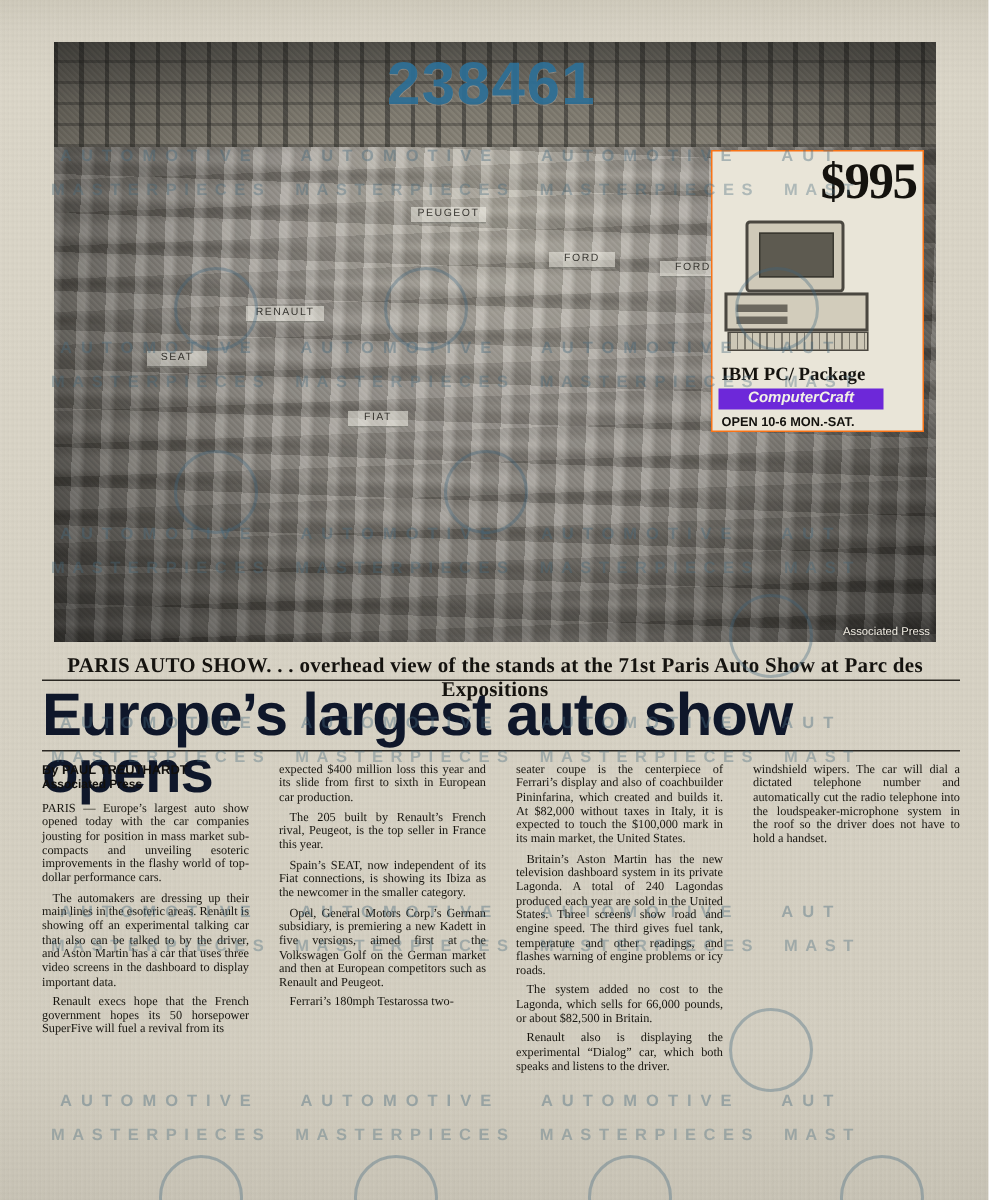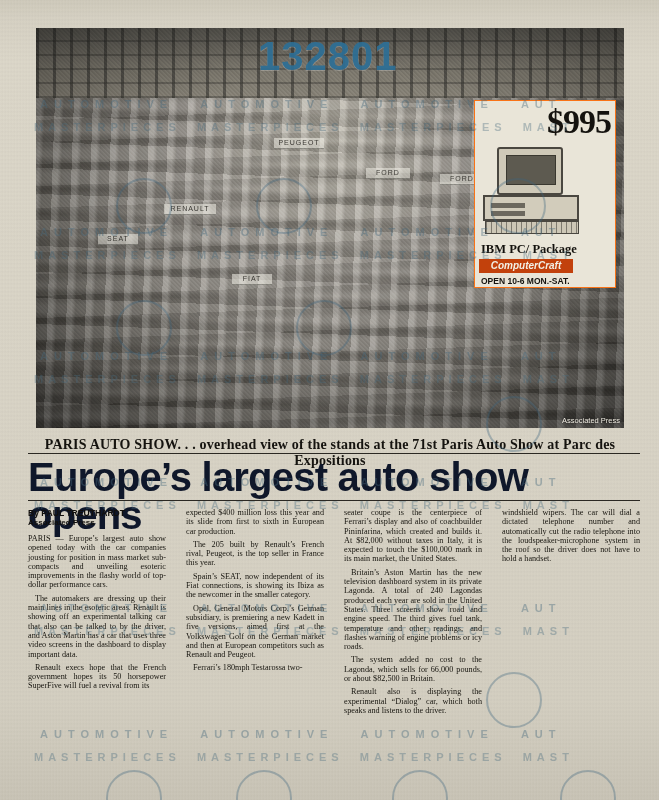--- a/index.html
+++ b/index.html
@@ -266,23 +266,23 @@
     bottom: 30px;
     font-family: "Liberation Serif", serif;
     font-weight: bold;
     font-size: 12.5px;
     color: #14120e;
   }
   .ad .brandbar {
     position: absolute;
     left: 4px;
     bottom: 14px;
-    width: 94px;
+    width: 110px;
     height: 14px;
-    background: #c2410c;
+    background: #6d28d9;
     color: #f2f0e6;
     font-family: "Liberation Sans", sans-serif;
     font-size: 10px;
     font-weight: bold;
     font-style: italic;
     text-align: center;
     line-height: 14px;
   }
   .ad .hours {
     position: absolute;
@@ -423,21 +423,21 @@
         <div class="slot"></div>
         <div class="slot slot2"></div>
       </div>
       <div class="kb"></div>
     </div>
     <div class="pkg">IBM PC/ Package</div>
     <div class="brandbar">ComputerCraft</div>
     <div class="hours">OPEN 10-6 MON.-SAT.</div>
   </div>
 
-  <div class="bignum">132801</div>
+  <div class="bignum">238461</div>
 
   <div class="watermarks">
     <div class="wm-row" style="top:98px;left:40px;">AUTOMOTIVE&nbsp;&nbsp;&nbsp;AUTOMOTIVE&nbsp;&nbsp;&nbsp;AUTOMOTIVE&nbsp;&nbsp;&nbsp;AUT</div>
     <div class="wm-row b" style="top:121px;left:34px;">MASTERPIECES&nbsp;&nbsp;MASTERPIECES&nbsp;&nbsp;MASTERPIECES&nbsp;&nbsp;MAST</div>
 
     <div class="wm-row" style="top:226px;left:40px;">AUTOMOTIVE&nbsp;&nbsp;&nbsp;AUTOMOTIVE&nbsp;&nbsp;&nbsp;AUTOMOTIVE&nbsp;&nbsp;&nbsp;AUT</div>
     <div class="wm-row b" style="top:249px;left:34px;">MASTERPIECES&nbsp;&nbsp;MASTERPIECES&nbsp;&nbsp;MASTERPIECES&nbsp;&nbsp;MAST</div>
 
     <div class="wm-row" style="top:350px;left:40px;">AUTOMOTIVE&nbsp;&nbsp;&nbsp;AUTOMOTIVE&nbsp;&nbsp;&nbsp;AUTOMOTIVE&nbsp;&nbsp;&nbsp;AUT</div>
     <div class="wm-row b" style="top:373px;left:34px;">MASTERPIECES&nbsp;&nbsp;MASTERPIECES&nbsp;&nbsp;MASTERPIECES&nbsp;&nbsp;MAST</div>

